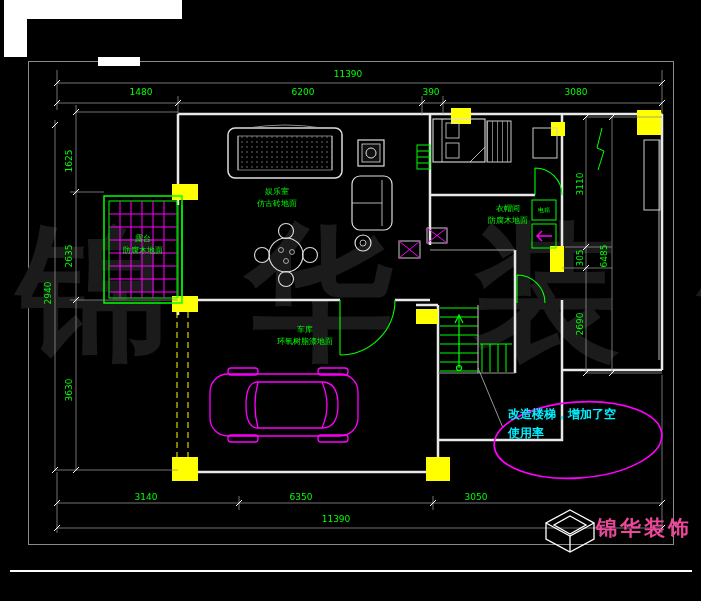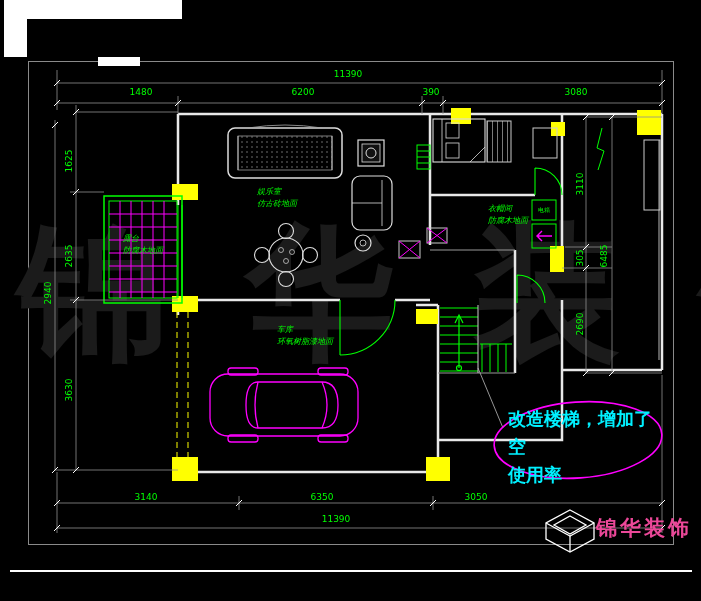--- a/index.html
+++ b/index.html
@@ -17,26 +17,26 @@
              font-size:148px;font-weight:bold;letter-spacing:14px;
              color:#1b1b1b;font-family:"DejaVu Serif",serif;white-space:nowrap;
              z-index:1;user-select:none;}
   svg.plan{position:absolute;left:0;top:0;z-index:2;}
   
   .dim{position:absolute;z-index:3;color:#00ff00;font-size:9px;line-height:1;
        transform:translate(-50%,-50%);white-space:nowrap;}
   .dim.v{transform:translate(-50%,-50%) rotate(-90deg);}
   
   .room-label{position:absolute;z-index:3;color:#00ff00;font-size:8px;line-height:1.45;
-              text-align:left;transform:translate(-50%,0);white-space:nowrap;font-style:italic;}
+              text-align:center;transform:translate(-50%,0);white-space:nowrap;}
   .tiny-label{position:absolute;z-index:3;color:#00ff00;font-size:6px;line-height:1;
               transform:translate(-50%,-50%);white-space:nowrap;}
   
   #note-text{position:absolute;left:508px;top:405px;width:160px;z-index:4;
-             color:#00f0ff;font-size:18px;font-weight:bold;line-height:1.55;}
+             color:#00f0ff;font-size:12px;font-weight:bold;line-height:1.55;}
   
   #logo-text{position:absolute;left:596px;top:514px;z-index:4;color:#ec4899;
              font-size:21px;font-weight:bold;letter-spacing:3px;white-space:nowrap;}
 </style>
 </head>
 <body>
 
 <div id="stage">
 
   <div class="corner-strip" style="left:4px;top:0;width:178px;height:19px;"></div>
@@ -234,21 +234,21 @@
     </g>
   </svg>
 
   <span class="dim" style="left:348px;top:74px">11390</span>
   <span class="dim" style="left:141px;top:92px">1480</span>
   <span class="dim" style="left:303px;top:92px">6200</span>
   <span class="dim" style="left:431px;top:92px">390</span>
   <span class="dim" style="left:576px;top:92px">3080</span>
 
   <span class="dim" style="left:146px;top:497px">3140</span>
-  <span class="dim" style="left:322px;top:497px">6350</span>
+  <span class="dim" style="left:301px;top:497px">6350</span>
   <span class="dim" style="left:476px;top:497px">3050</span>
   <span class="dim" style="left:336px;top:519px">11390</span>
 
   <span class="dim v" style="left:69px;top:161px">1625</span>
   <span class="dim v" style="left:69px;top:256px">2635</span>
   <span class="dim v" style="left:69px;top:390px">3630</span>
   <span class="dim v" style="left:48px;top:293px">2940</span>
 
   <span class="dim v" style="left:580px;top:184px">3110</span>
   <span class="dim v" style="left:580px;top:258px">305</span>

